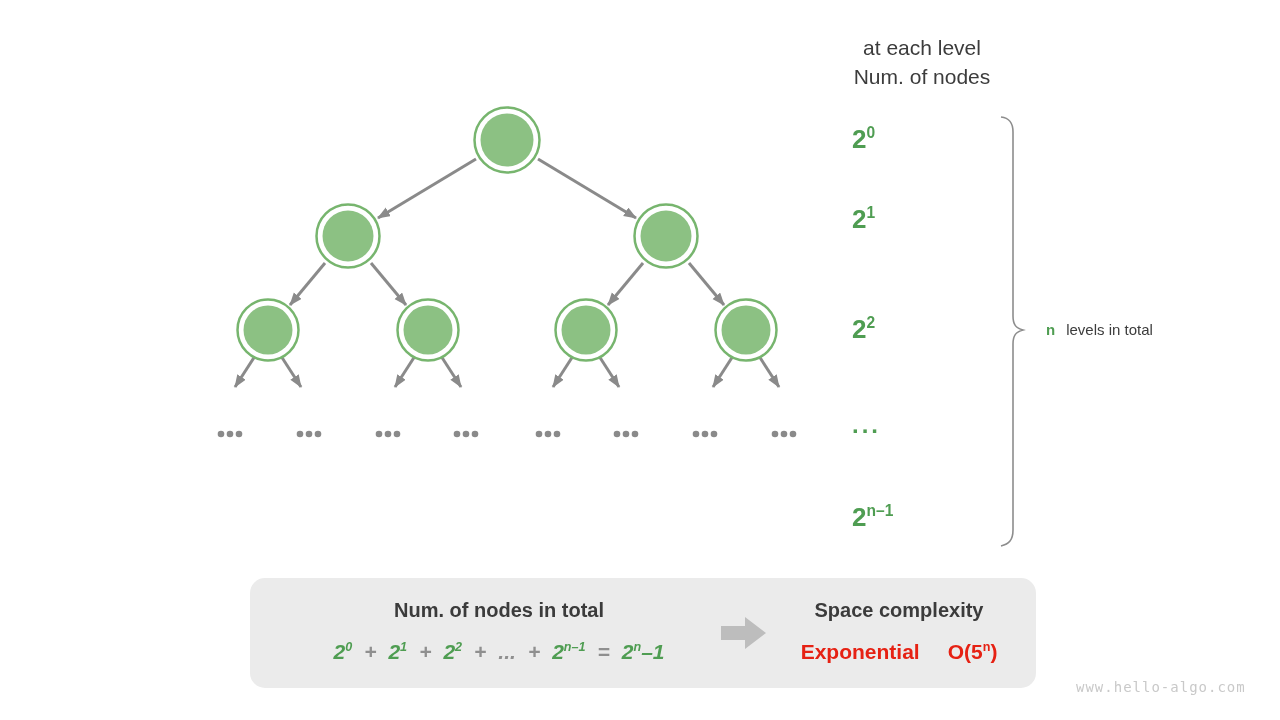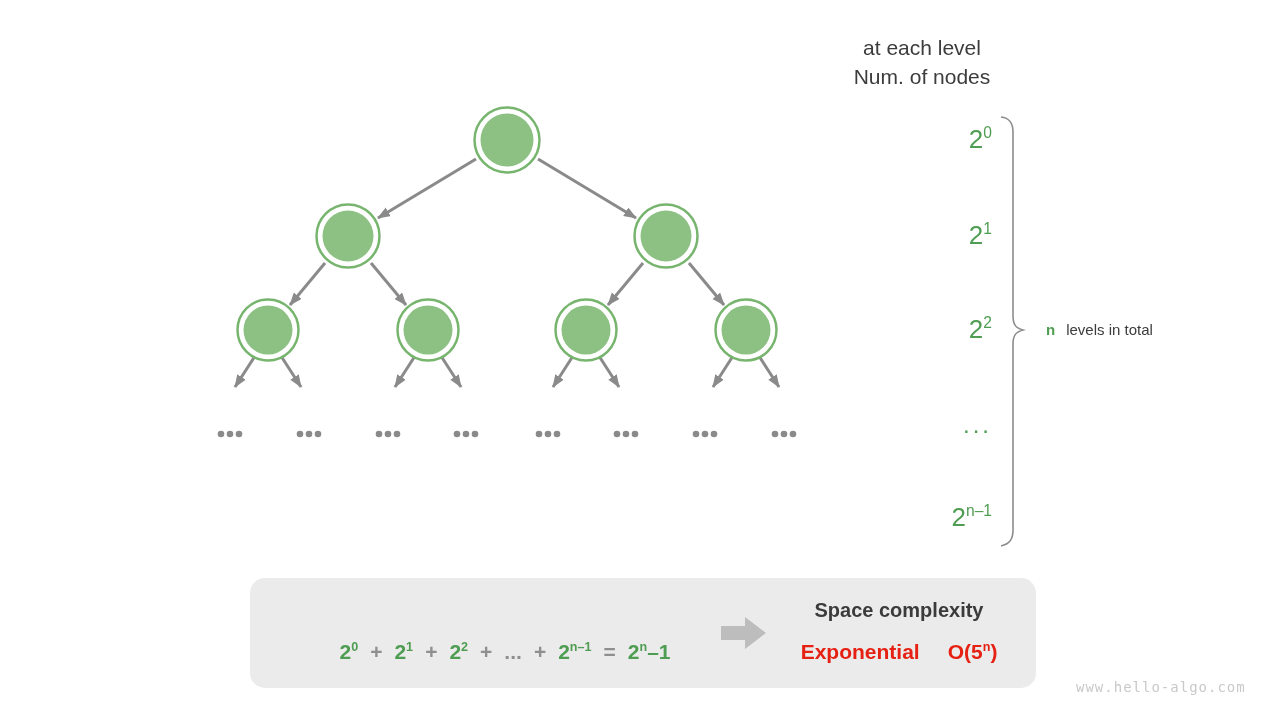--- a/index.html
+++ b/index.html
@@ -2,32 +2,32 @@
 <html><head>
 <meta charset="utf-8">
 <style>
   html,body{margin:0;padding:0;background:#fff;}
   .canvas{position:relative;width:1280px;height:720px;background:#ffffff;overflow:hidden;
           font-family:"Liberation Sans", sans-serif;color:#3e3e3e;}
   .abs{position:absolute;}
   
   .col-header{left:812px;top:33px;width:220px;text-align:center;font-size:21px;line-height:29px;color:#3c3c3c;}
   
-  .lvl{left:852px;width:140px;text-align:right;font-size:26px;font-weight:normal;color:#4f9d52;line-height:26px;}
+  .lvl{left:852px;width:140px;text-align:left;font-size:26px;font-weight:bold;color:#4f9d52;line-height:26px;}
   .lvl sup{font-size:60%;vertical-align:super;line-height:0;}
   .lvl.dots-row{letter-spacing:3px;font-size:24px;}
   
   .brace-label{left:1046px;top:317px;font-size:15px;line-height:26px;color:#3c3c3c;white-space:nowrap;}
   .brace-label .n{color:#4f9d52;font-weight:bold;margin-right:11px;}
   
   .sum-box{left:250px;top:578px;width:786px;height:110px;background:#ebebeb;border-radius:15px;}
   .box-title{top:598px;font-size:20px;font-weight:bold;color:#3b3b3b;line-height:24px;text-align:center;}
   .box-title.left{left:287px;width:424px;}
   .box-title.right{left:760px;width:278px;}
-  .formula{left:255px;top:639px;width:500px;text-align:center;font-size:21px;font-weight:bold;line-height:25px;white-space:nowrap;}
+  .formula{left:249px;top:639px;width:500px;text-align:center;font-size:21px;font-weight:bold;line-height:25px;white-space:nowrap;font-style:italic;}
   .formula .tk{margin:0 6px;}
   .formula sup{font-size:60%;vertical-align:super;line-height:0;}
   .g{color:#4f9d52;}
   .op{color:#8f8f8f;}
   .complexity{left:760px;top:639px;width:278px;text-align:center;font-size:21px;font-weight:bold;color:#e62113;line-height:25px;white-space:nowrap;}
   .complexity .word{margin-right:28px;}
   .complexity sup{font-size:60%;vertical-align:super;line-height:0;}
   .arrow-wrap{left:721px;top:616px;width:46px;height:34px;}
   .watermark{left:1076px;top:679px;font-family:"DejaVu Sans Mono","Liberation Mono",monospace;
              font-size:14px;color:#c9c9c9;letter-spacing:1px;}
@@ -138,31 +138,32 @@
 
     <path d="M 1001 117 C 1009 118, 1013 122, 1013 132 L 1013 316 C 1013 325, 1016 328, 1023 330 C 1016 332, 1013 335, 1013 344 L 1013 530 C 1013 540, 1009 544, 1001 546" fill="none" stroke="#8d8d8d" stroke-width="1.6"></path>
   </svg>
 
   <div class="abs col-header">
     <div>at each level</div>
     <div>Num. of nodes</div>
   </div>
 
   <div class="abs lvl" style="top:126px"><span>2</span><sup>0</sup></div>
-  <div class="abs lvl" style="top:222px"><span>2</span><sup>1</sup></div>
+  <div class="abs lvl" style="top:206px"><span>2</span><sup>1</sup></div>
   <div class="abs lvl" style="top:316px"><span>2</span><sup>2</sup></div>
   <div class="abs lvl dots-row" style="top:412px">...</div>
   <div class="abs lvl" style="top:504px"><span>2</span><sup>n–1</sup></div>
 
   <div class="abs brace-label">
     <span class="n">n</span><span>levels in total</span>
   </div>
 
   <div class="abs sum-box"></div>
 
+  <div class="abs box-title left">Num. of nodes in total</div>
 
   <div class="abs formula">
     <span class="tk g"><span>2</span><sup>0</sup></span><span class="tk op">+</span><span class="tk g"><span>2</span><sup>1</sup></span><span class="tk op">+</span><span class="tk g"><span>2</span><sup>2</sup></span><span class="tk op">+</span><span class="tk op">...</span><span class="tk op">+</span><span class="tk g"><span>2</span><sup>n–1</sup></span><span class="tk op">=</span><span class="tk g"><span>2</span><sup>n</sup><span>–1</span></span>
   </div>
 
   <svg class="abs arrow-wrap" width="46" height="34" viewBox="0 0 46 34">
     <polygon points="0,10 24,10 24,1 45,17 24,33 24,24 0,24" fill="#bdbdbd"></polygon>
   </svg>
 
   <div class="abs box-title right">Space complexity</div>

